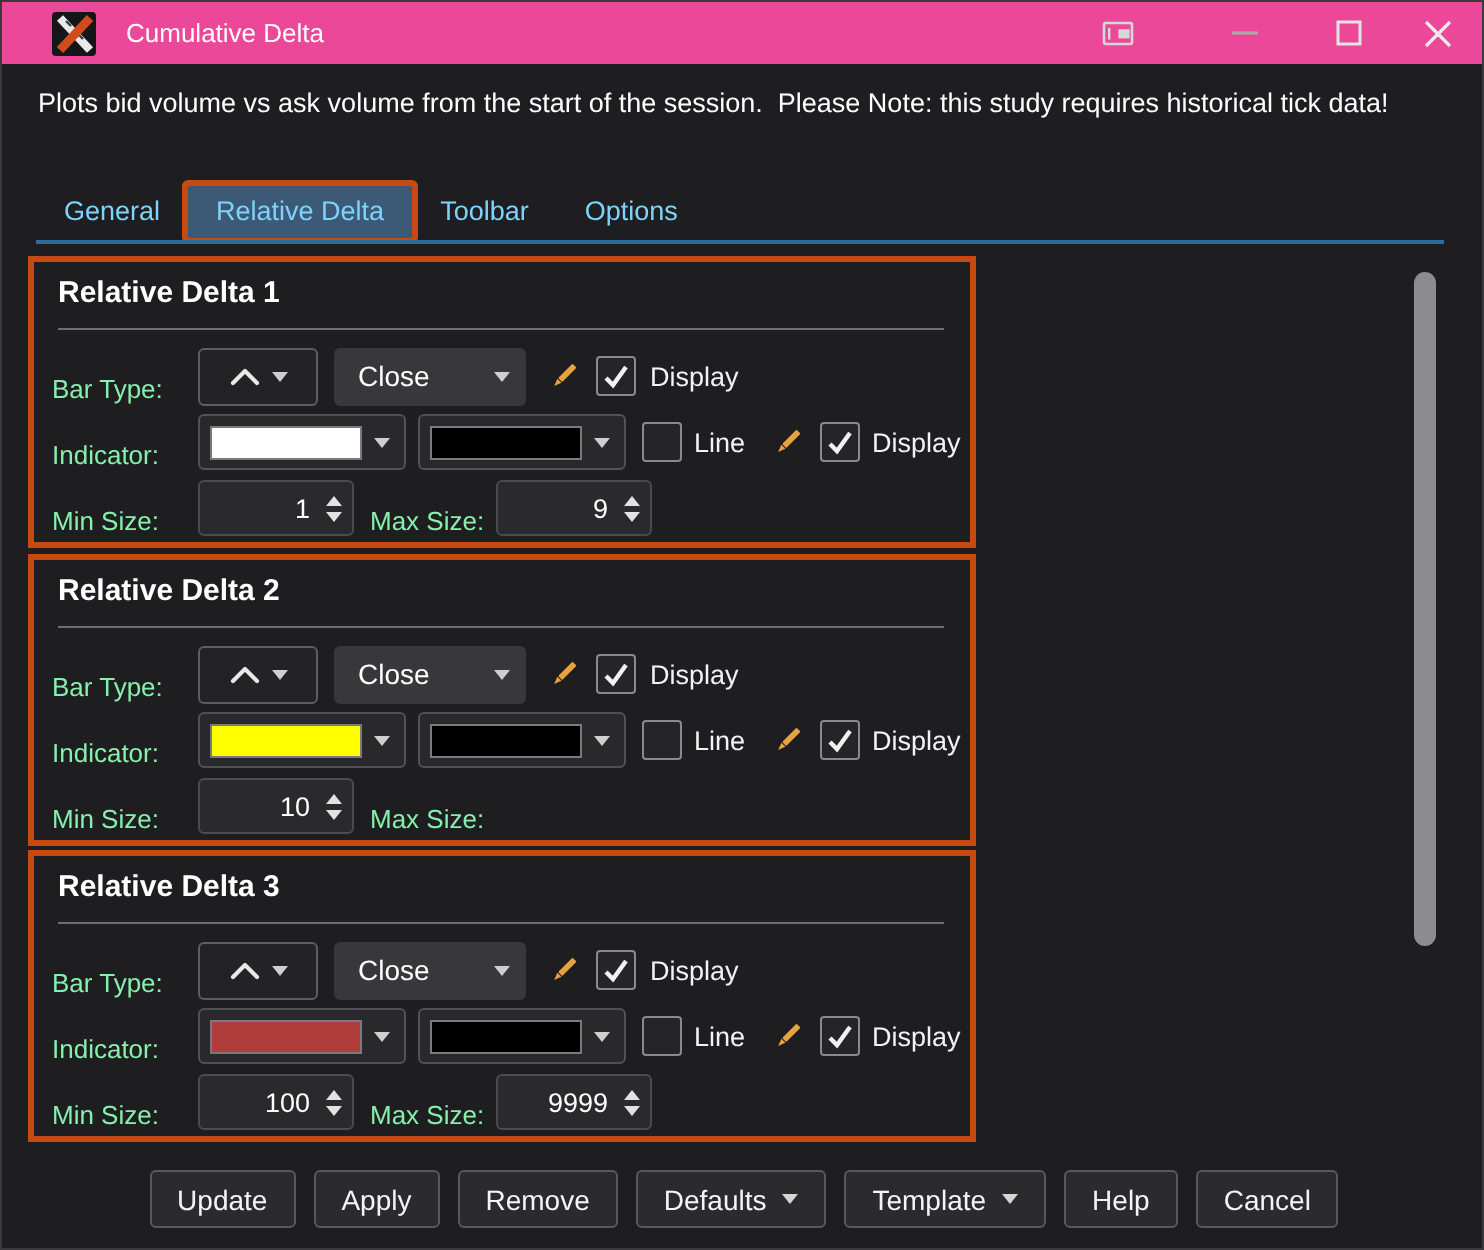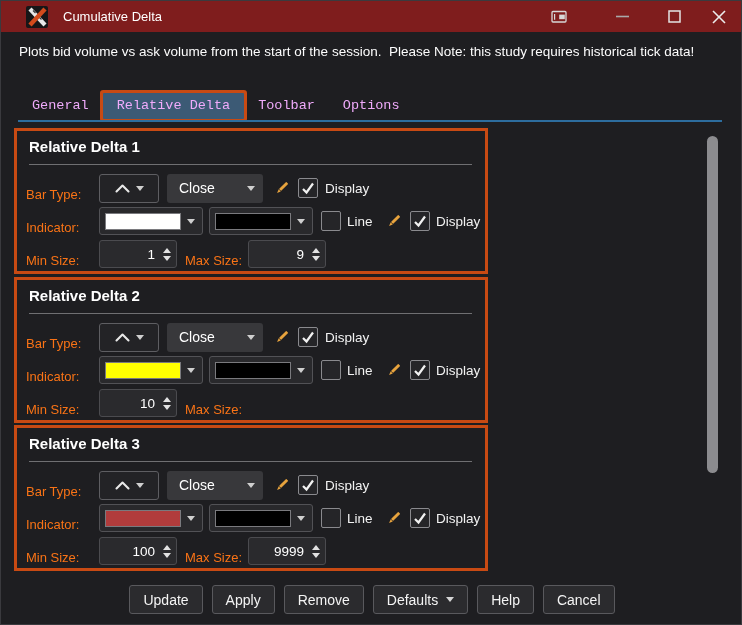--- a/index.html
+++ b/index.html
@@ -7,60 +7,60 @@
   body {
     font-family: "Liberation Sans", sans-serif;
     background: #0c0c0e;
   }
   .window {
     position: relative; width: 742px; height: 625px;
     background: #1e1e21; color: #f2f2f2;
     border: 1px solid #3a3a3e;
   }
   
-  .titlebar { position: absolute; top: 0; left: 0; width: 100%; height: 31px; background: #7f1d1d; }
+  .titlebar { position: absolute; top: 0; left: 0; width: 100%; height: 31px; background: #ec4899; }
   .app-icon { position: absolute; left: 25px; top: 5px; width: 22px; height: 22px; }
   .win-title { position: absolute; left: 62px; top: 8px; font-size: 13px; color: #ffffff; }
   .win-btn { position: absolute; top: 0; width: 30px; height: 31px; display: flex; align-items: center; justify-content: center; cursor: default; }
   .win-btn.dock  { left: 543px; }
   .win-btn.min   { left: 606px; }
   .win-btn.max   { left: 658px; }
   .win-btn.close { left: 703px; }
 
   
   .desc {
     position: absolute; left: 18px; top: 41px; width: 702px;
     font-size: 13.5px; line-height: 20px; color: #fdfdfd; white-space: pre-wrap;
   }
 
   
   .tabbar { position: absolute; left: 17px; top: 92px; display: flex; align-items: center; }
   .tab {
     height: 26px; line-height: 26px; padding: 0 14px;
-    font-size: 13.5px; color: #f0abfc; cursor: default; white-space: nowrap; font-family: Liberation Mono, monospace;
+    font-size: 13.5px; color: #7dd3fc; cursor: default; white-space: nowrap;
   }
   .tab.selected {
     background: #3c5a75;
     box-shadow: 0 0 0 3px #c84a13;
     border-radius: 1px;
   }
   .tab-underline { position: absolute; left: 17px; top: 119px; width: 704px; height: 2px; background: #2d6d9e; }
 
   
   .section {
     position: absolute; left: 13px; width: 474px; height: 146px;
     border: 3px solid #c84a13; background: #1e1e21;
   }
   .sec-title { position: absolute; left: 12px; top: 7px; font-size: 15px; font-weight: 700; color: #ffffff; }
   .sec-hr { position: absolute; left: 12px; right: 13px; top: 33px; border-top: 1px solid #6f6f72; }
   .row { position: absolute; left: 9px; right: 4px; height: 30px; display: flex; align-items: center; }
   .row.r1 { top: 42px; }
   .row.r2 { top: 75px; }
   .row.r3 { top: 108px; }
-  .lbl { width: 73px; font-size: 13px; color: #f97316; margin-top: 12px; }
+  .lbl { width: 73px; font-size: 13px; color: #86efac; margin-top: 12px; }
   .chk-label { font-size: 13.5px; color: #f2f2f2; }
 
   
   .combo { display: flex; align-items: center; border-radius: 3px; cursor: default; }
   .caret-combo {
     width: 60px; height: 29px; background: #232326; border: 1px solid #5e5e62;
     justify-content: center; gap: 6px; margin-right: 8px;
   }
   .select-combo {
     width: 96px; height: 29px; background: #38383b;
@@ -417,20 +417,24 @@
         <span>Apply</span>
       </button>
     <button class="btn">
         <span>Remove</span>
       </button>
     <button class="btn">
         <span>Defaults</span>
         <span class="tri-down"></span>
       </button>
     <button class="btn">
+        <span>Template</span>
+        <span class="tri-down"></span>
+      </button>
+    <button class="btn">
         <span>Help</span>
       </button>
     <button class="btn">
         <span>Cancel</span>
       </button>
   </div>
 
   <div class="scroll-thumb"></div>
 
 </div>

